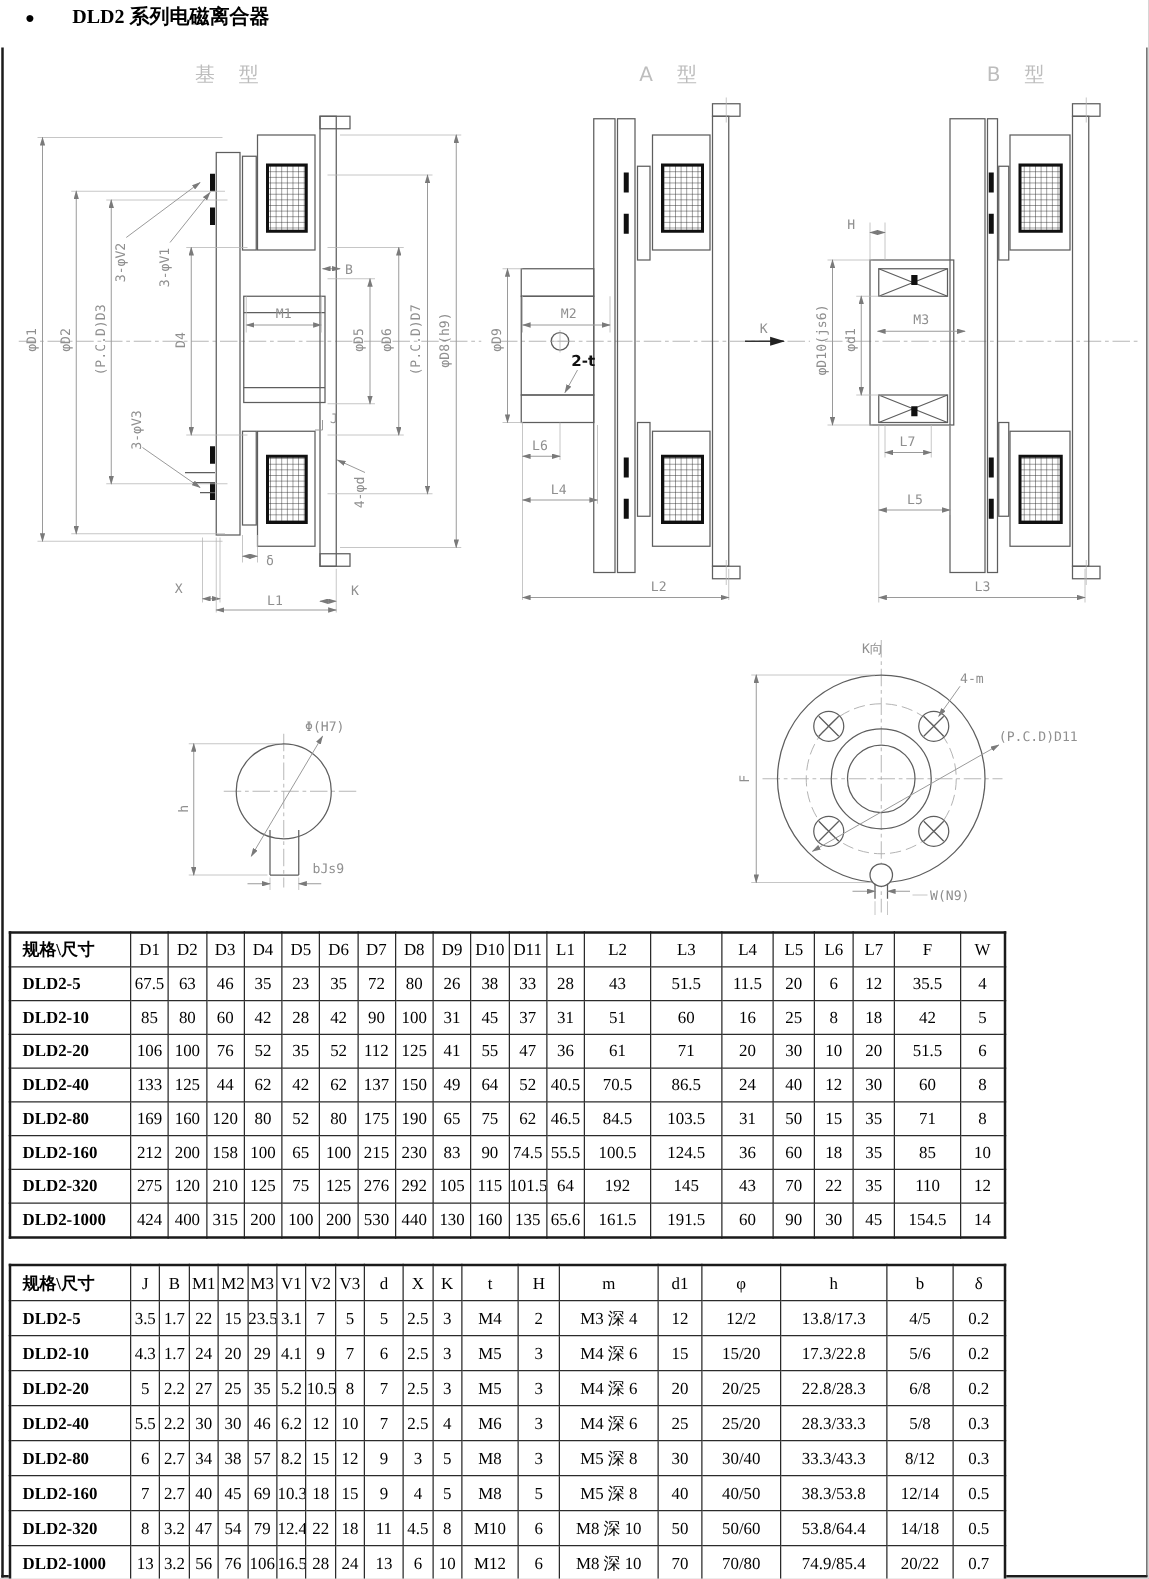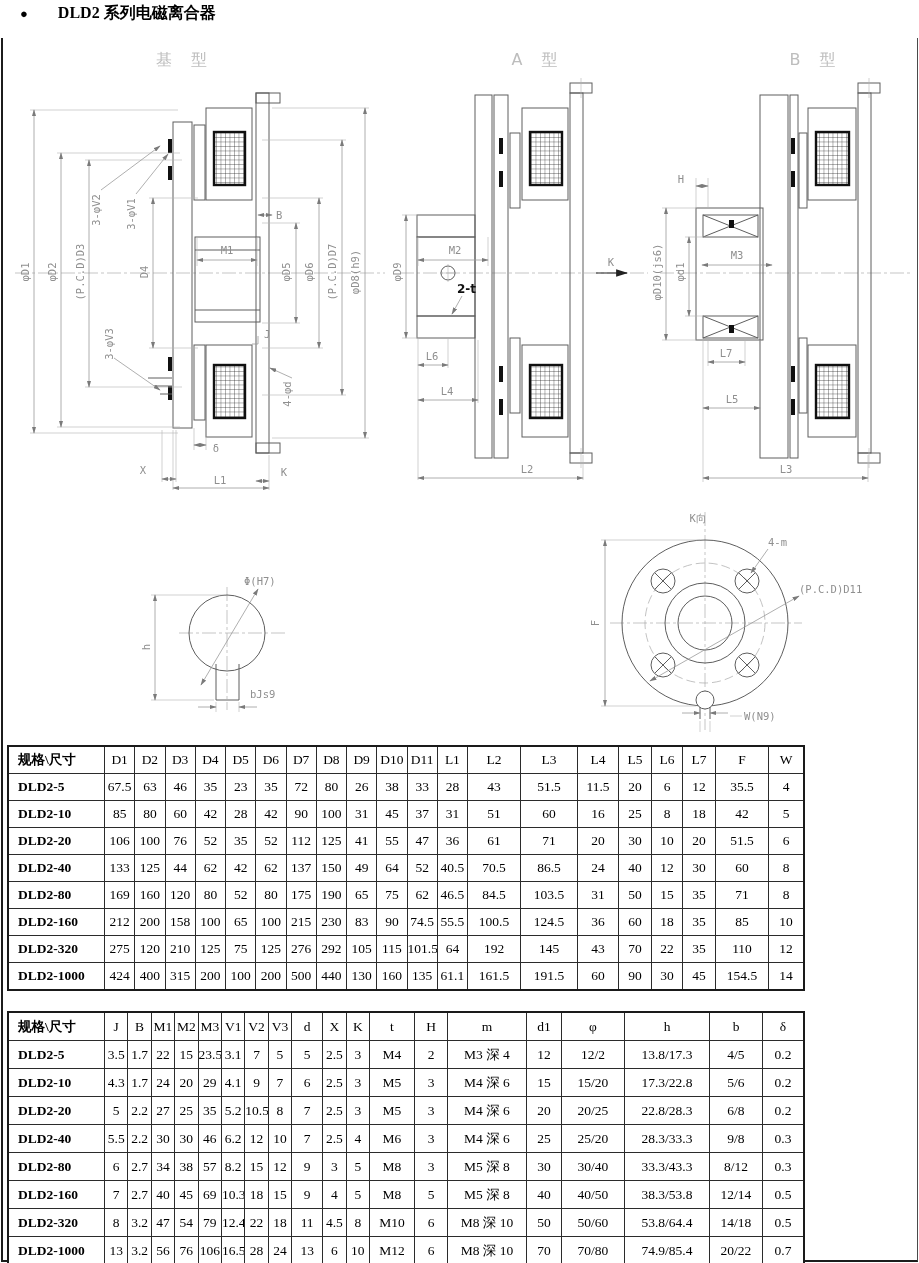--- a/index.html
+++ b/index.html
@@ -509,26 +509,26 @@
           <td>12</td>
         </tr>
         <tr>
           <td>DLD2-1000</td>
           <td>424</td>
           <td>400</td>
           <td>315</td>
           <td>200</td>
           <td>100</td>
           <td>200</td>
-          <td>500</td>
+          <td>530</td>
           <td>440</td>
           <td>130</td>
           <td>160</td>
           <td>135</td>
-          <td>61.1</td>
+          <td>65.6</td>
           <td>161.5</td>
           <td>191.5</td>
           <td>60</td>
           <td>90</td>
           <td>30</td>
           <td>45</td>
           <td>154.5</td>
           <td>14</td>
         </tr>
       </tbody>
@@ -637,21 +637,21 @@
           <td>10</td>
           <td>7</td>
           <td>2.5</td>
           <td>4</td>
           <td>M6</td>
           <td>3</td>
           <td>M4 深 6</td>
           <td>25</td>
           <td>25/20</td>
           <td>28.3/33.3</td>
-          <td>9/8</td>
+          <td>5/8</td>
           <td>0.3</td>
         </tr>
         <tr>
           <td>DLD2-80</td>
           <td>6</td>
           <td>2.7</td>
           <td>34</td>
           <td>38</td>
           <td>57</td>
           <td>8.2</td>

